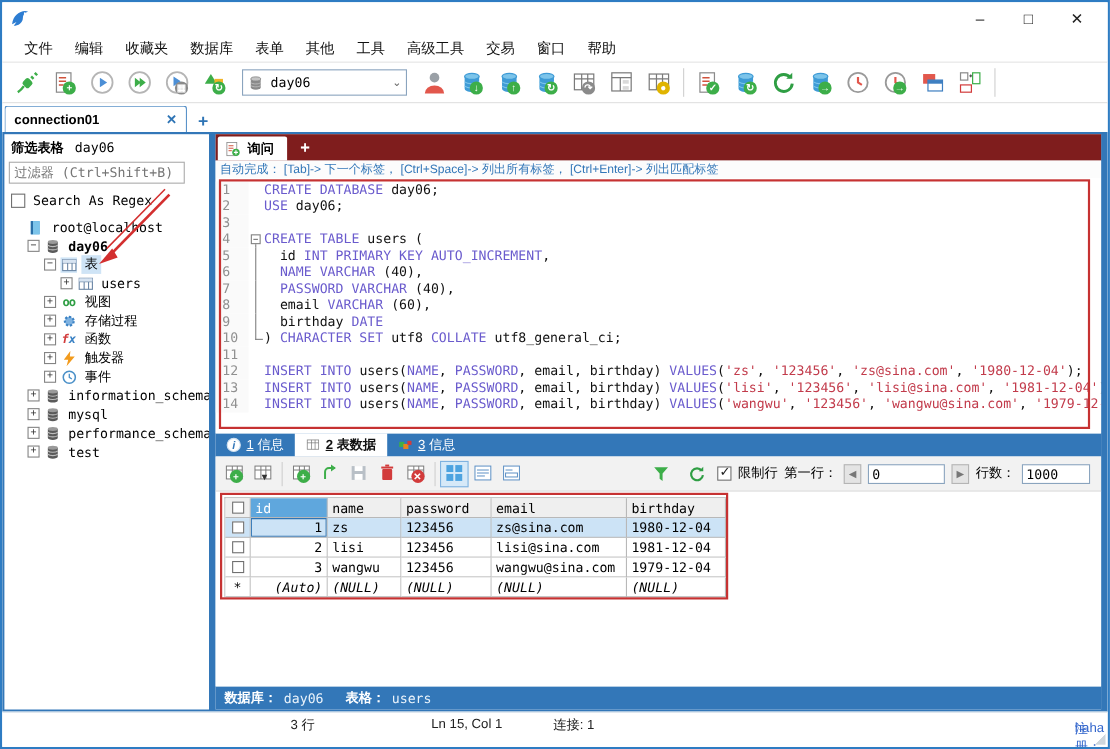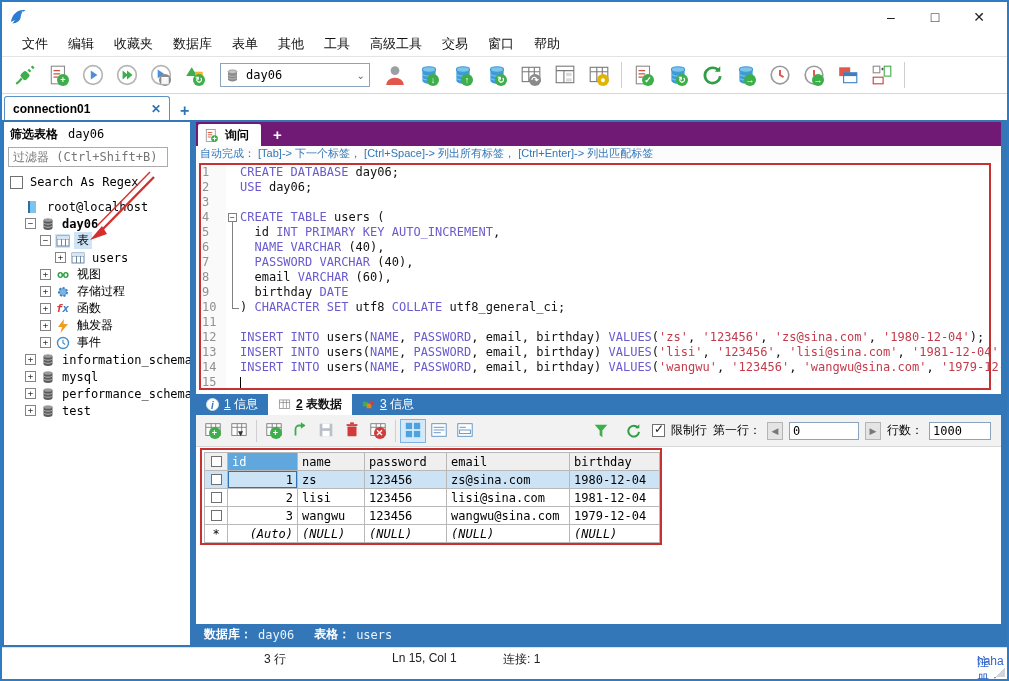--- a/index.html
+++ b/index.html
@@ -53,21 +53,21 @@
   .exp { width:11px; height:11px; border:1px solid #848484; background:#fff; font-size:9px; line-height:9px; text-align:center; color:#333; flex:0 0 auto; }
   .expspace { width:11px; flex:0 0 auto; }
   .tico { width:15px; height:14px; display:inline-flex; align-items:center; justify-content:center; flex:0 0 auto; }
   .tico svg { width:14px; height:14px; }
   .tlabel { padding:0 3px; }
   .trow.sel .tlabel, .trow.sel .tico { background:#CFE4F6; }
   .trow.bold .tlabel { font-weight:bold; }
   .arrow-overlay { position:absolute; left:0; top:0; width:170px; height:300px; pointer-events:none; z-index:6; }
 
   
-  .qtabs { height:24px; background:#701a75; display:flex; align-items:flex-end; flex:0 0 auto; }
+  .qtabs { height:24px; background:#7f1d1d; display:flex; align-items:flex-end; flex:0 0 auto; }
   .qtab { height:22px; background:#fff; display:flex; align-items:center; padding:0 12px 0 6px; gap:6px; margin-left:2px; border-radius:2px 2px 0 0; }
   .qtab .qlabel { font-size:12px; font-weight:bold; }
   .qtab svg { width:15px; height:15px; }
   .qplus { color:#fff; font-size:15px; font-weight:bold; padding:0 12px 3px 12px; }
 
   
   .hint { height:16px; font-size:11px; color:#3377B8; padding-left:4px; background:#FCFCFC; white-space:nowrap; overflow:hidden; flex:0 0 auto; }
 
   
   .editor { height:232px; position:relative; background:#fff; overflow:hidden; flex:0 0 auto; font-family:"DejaVu Sans Mono", monospace; font-size:12px; padding-top:3px; }
@@ -548,21 +548,20 @@
             <div class="cl"><span class="ln">5</span><span class="fold mid"></span><span class="code"><span class="p">  id </span><span class="k">INT PRIMARY KEY AUTO_INCREMENT</span><span class="p">,</span></span></div>
             <div class="cl"><span class="ln">6</span><span class="fold mid"></span><span class="code"><span class="p">  </span><span class="k">NAME VARCHAR</span><span class="p"> (40),</span></span></div>
             <div class="cl"><span class="ln">7</span><span class="fold mid"></span><span class="code"><span class="p">  </span><span class="k">PASSWORD VARCHAR</span><span class="p"> (40),</span></span></div>
             <div class="cl"><span class="ln">8</span><span class="fold mid"></span><span class="code"><span class="p">  email </span><span class="k">VARCHAR</span><span class="p"> (60),</span></span></div>
             <div class="cl"><span class="ln">9</span><span class="fold mid"></span><span class="code"><span class="p">  birthday </span><span class="k">DATE</span></span></div>
             <div class="cl"><span class="ln">10</span><span class="fold end"></span><span class="code"><span class="p">) </span><span class="k">CHARACTER SET</span><span class="p"> utf8 </span><span class="k">COLLATE</span><span class="p"> utf8_general_ci;</span></span></div>
             <div class="cl"><span class="ln">11</span><span class="fold none"></span><span class="code"></span></div>
             <div class="cl"><span class="ln">12</span><span class="fold none"></span><span class="code"><span class="k">INSERT INTO</span><span class="p"> users(</span><span class="k">NAME</span><span class="p">, </span><span class="k">PASSWORD</span><span class="p">, email, birthday) </span><span class="k">VALUES</span><span class="p">(</span><span class="s">'zs'</span><span class="p">, </span><span class="s">'123456'</span><span class="p">, </span><span class="s">'zs@sina.com'</span><span class="p">, </span><span class="s">'1980-12-04'</span><span class="p">);</span></span></div>
             <div class="cl"><span class="ln">13</span><span class="fold none"></span><span class="code"><span class="k">INSERT INTO</span><span class="p"> users(</span><span class="k">NAME</span><span class="p">, </span><span class="k">PASSWORD</span><span class="p">, email, birthday) </span><span class="k">VALUES</span><span class="p">(</span><span class="s">'lisi'</span><span class="p">, </span><span class="s">'123456'</span><span class="p">, </span><span class="s">'lisi@sina.com'</span><span class="p">, </span><span class="s">'1981-12-04'</span><span class="p">);</span></span></div>
             <div class="cl"><span class="ln">14</span><span class="fold none"></span><span class="code"><span class="k">INSERT INTO</span><span class="p"> users(</span><span class="k">NAME</span><span class="p">, </span><span class="k">PASSWORD</span><span class="p">, email, birthday) </span><span class="k">VALUES</span><span class="p">(</span><span class="s">'wangwu'</span><span class="p">, </span><span class="s">'123456'</span><span class="p">, </span><span class="s">'wangwu@sina.com'</span><span class="p">, </span><span class="s">'1979-12-04'</span></span></div>
-            <div class="cl"><span class="ln">15</span><span class="fold none"></span><span class="code"><span class="caret"></span></span></div>
           </div>
         <div class="annot-rect" style="left:3px; top:1px; right:10px; height:227px;"></div>
       </div>
 
       <div class="btabs">
           <div class="btab">
             <span class="infoico">i</span> 
             <span><u>1</u> 信息</span>
           </div>
           <div class="btab active">

